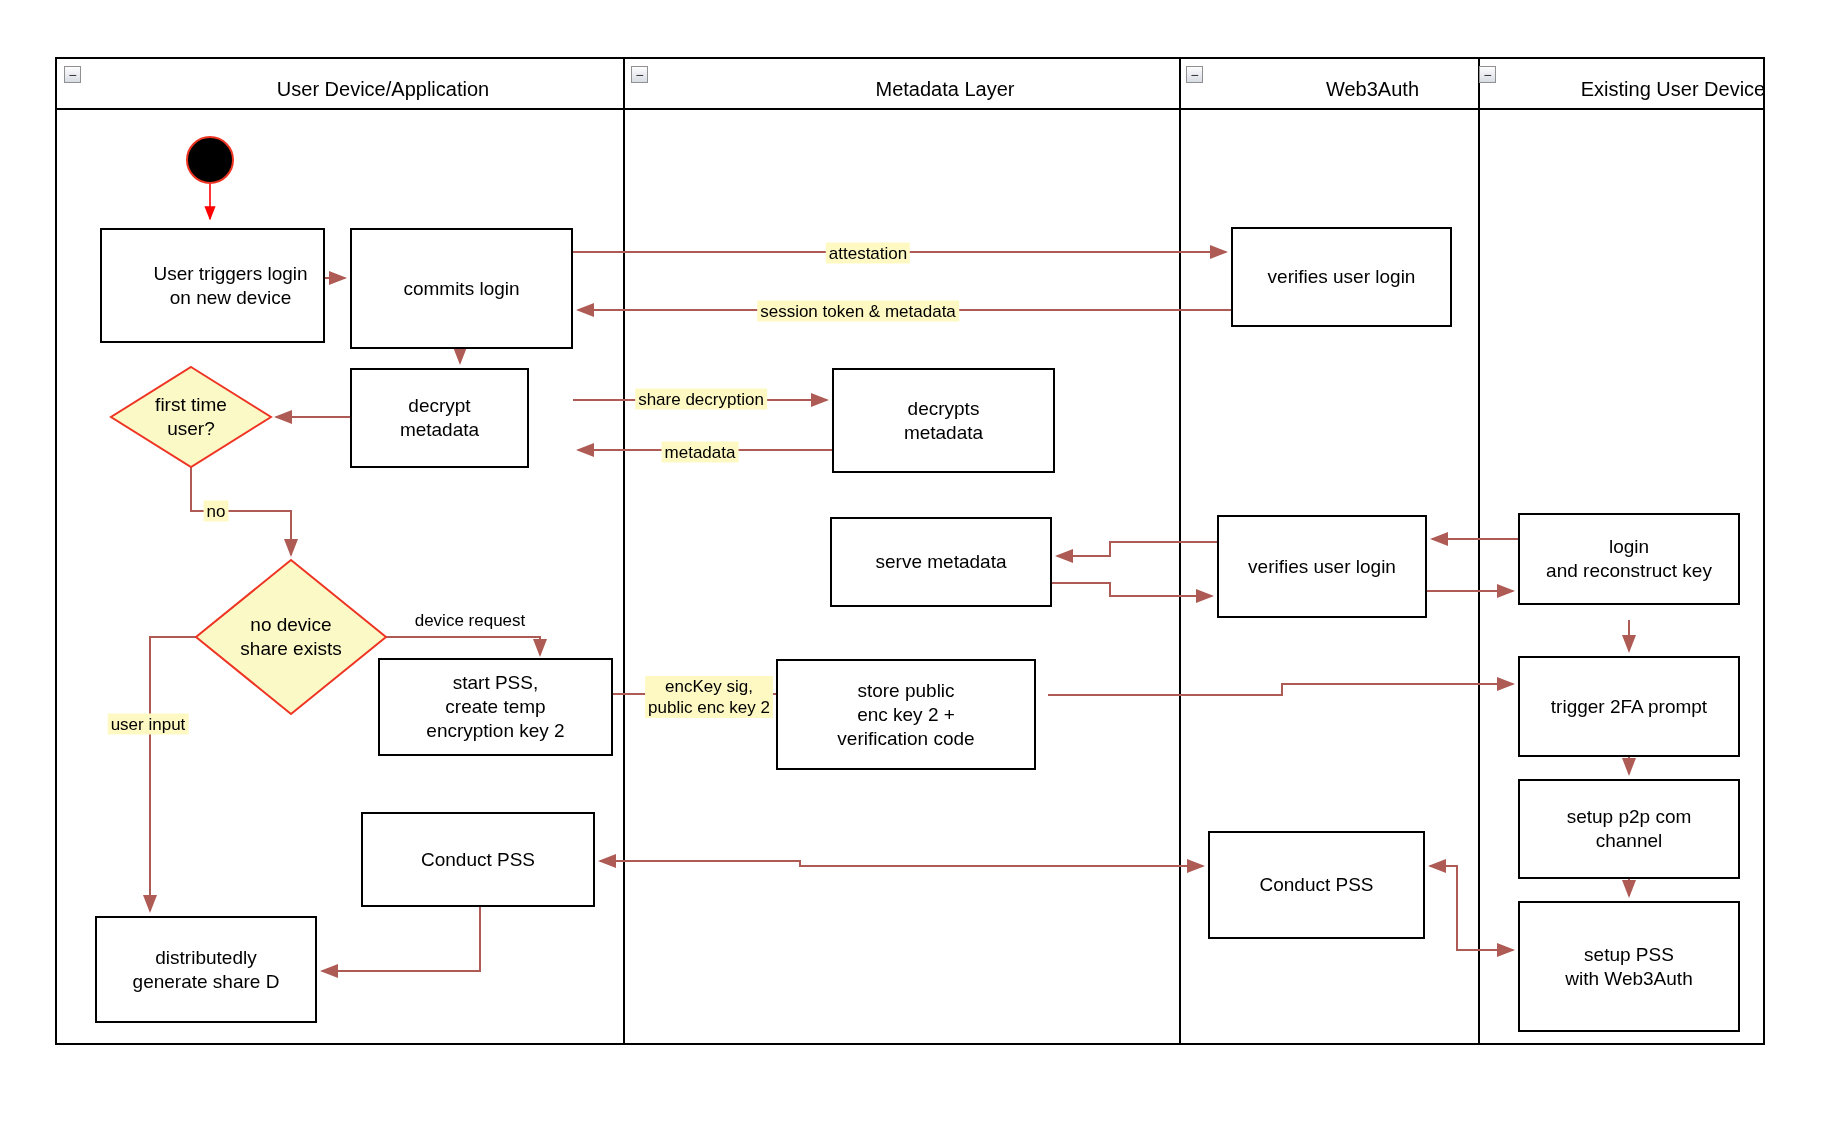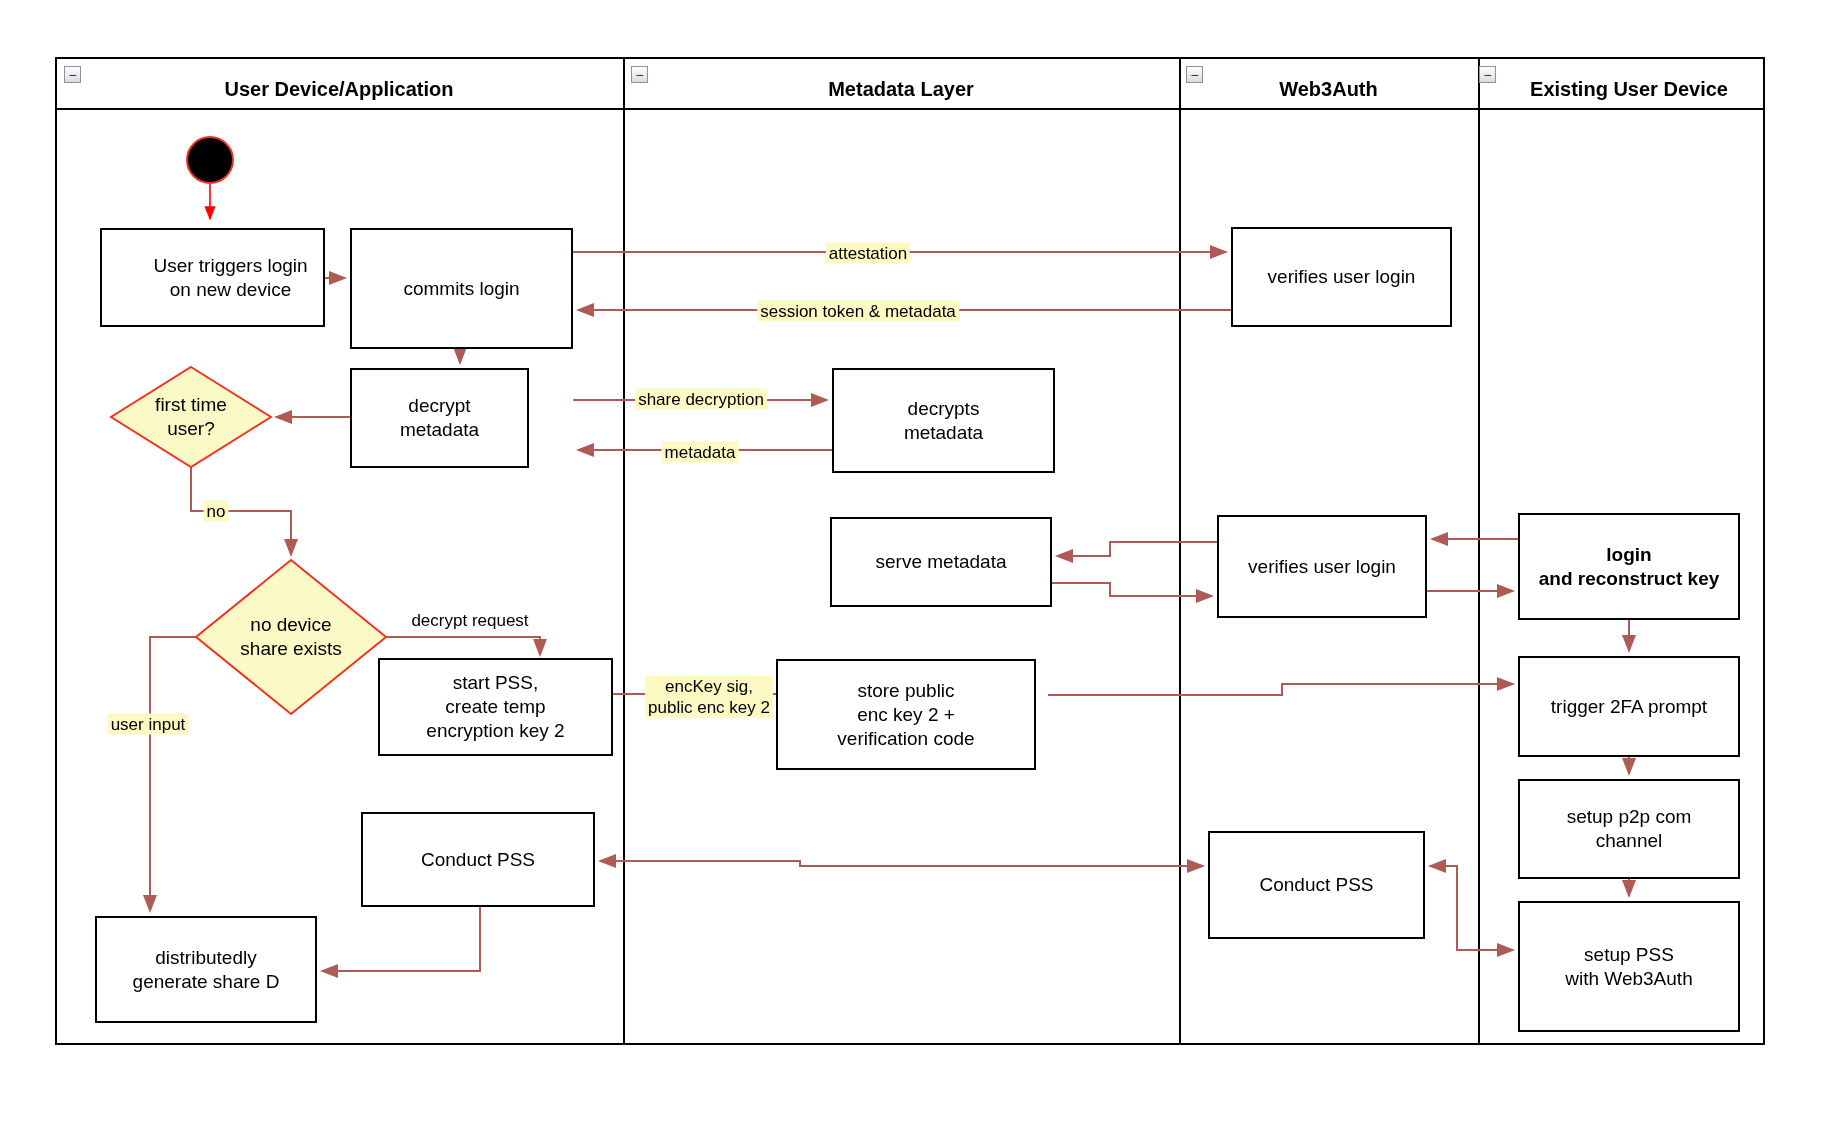--- a/index.html
+++ b/index.html
@@ -4,21 +4,21 @@
 <style>
   html,body{margin:0;padding:0;background:#ffffff;}
   body{width:1822px;height:1132px;position:relative;font-family:"Liberation Sans",sans-serif;color:#000;}
   #canvas{position:absolute;left:0;top:0;width:1822px;height:1132px;}
 
   
   .frame{position:absolute;left:55px;top:57px;width:1710px;height:988px;border:2px solid #000;box-sizing:border-box;background:#fff;z-index:1;}
   .header-row{position:absolute;left:55px;top:57px;width:1710px;height:53px;border-bottom:2px solid #000;box-sizing:border-box;z-index:1;}
   .vdiv{position:absolute;top:57px;height:988px;width:2px;background:#000;z-index:1;}
   .lane-header{position:absolute;top:59px;height:60px;display:flex;align-items:center;justify-content:center;
-    font-size:20px;font-weight:bold;z-index:3;}
+    font-size:20px;font-weight:normal;z-index:3;margin-left:44px;}
   .collapse{position:absolute;width:17px;height:17px;box-sizing:border-box;border:1px solid #909090;
     background:linear-gradient(#fdfdfd,#d8dce4);display:flex;align-items:center;justify-content:center;
     font-size:14px;line-height:14px;color:#333;z-index:4;cursor:pointer;}
 
   
   svg.wires{position:absolute;left:0;top:0;width:1822px;height:1132px;z-index:2;}
   .edge{stroke:#AE5B55;stroke-width:2;fill:none;}
   .start-edge{stroke:#FF0000;stroke-width:1.6;fill:none;}
 
   
@@ -85,31 +85,31 @@
     <path class="edge" d="M 1629 757 V 774" marker-end="url(#ab)"></path>
     <path class="edge" d="M 1629 879 V 896" marker-end="url(#ab)"></path>
     <path class="edge" d="M 600 861 H 800 V 866 H 1203" marker-start="url(#ab)" marker-end="url(#ab)"></path>
     <path class="edge" d="M 1430 866 H 1457 V 950 H 1513" marker-start="url(#ab)" marker-end="url(#ab)"></path>
     <path class="edge" d="M 480 907 V 971 H 322" marker-end="url(#ab)"></path>
 
     <polygon points="191,367 271,417 191,467 111,417" fill="#FBF9C6" stroke="#EE3524" stroke-width="2"></polygon>
     <polygon points="291,560 386,637 291,714 196,637" fill="#FBF9C6" stroke="#EE3524" stroke-width="2"></polygon>
   </svg>
 
-  <div class="node" style="left:100px;top:228px;width:225px;height:99px;padding-left:36px;">User triggers login
+  <div class="node" style="left:100px;top:228px;width:225px;height:115px;padding-left:36px;">User triggers login
 on new device</div>
   <div class="node" style="left:350px;top:228px;width:223px;height:121px;">commits login</div>
   <div class="node" style="left:1231px;top:227px;width:221px;height:100px;">verifies user login</div>
   <div class="node" style="left:350px;top:368px;width:179px;height:100px;">decrypt
 metadata</div>
   <div class="node" style="left:832px;top:368px;width:223px;height:105px;">decrypts
 metadata</div>
   <div class="node" style="left:830px;top:517px;width:222px;height:90px;">serve metadata</div>
   <div class="node" style="left:1217px;top:515px;width:210px;height:103px;">verifies user login</div>
-  <div class="node" style="left:1518px;top:513px;width:222px;height:107px;font-weight:bold;">login
+  <div class="node" style="left:1518px;top:513px;width:222px;height:92px;">login
 and reconstruct key</div>
   <div class="node" style="left:378px;top:658px;width:235px;height:98px;">start PSS,
 create temp
 encryption key 2</div>
   <div class="node" style="left:776px;top:659px;width:260px;height:111px;">store public
 enc key 2 +
 verification code</div>
   <div class="node" style="left:361px;top:812px;width:234px;height:95px;">Conduct PSS</div>
   <div class="node" style="left:95px;top:916px;width:222px;height:107px;">distributedly
 generate share D</div>
@@ -123,18 +123,18 @@
   <div class="diamond-label" style="left:191px;top:417px;">first time
 user?</div>
   <div class="diamond-label" style="left:291px;top:637px;">no device
 share exists</div>
 
   <div class="edge-label" style="left:868px;top:253px;">attestation</div>
   <div class="edge-label" style="left:858px;top:311px;">session token &amp; metadata</div>
   <div class="edge-label" style="left:701px;top:399px;">share decryption</div>
   <div class="edge-label" style="left:700px;top:452px;">metadata</div>
   <div class="edge-label" style="left:216px;top:511px;">no</div>
-  <div class="edge-label no-bg" style="left:470px;top:620px;">decrypt request</div>
+  <div class="edge-label no-bg" style="left:470px;top:620px;">device request</div>
   <div class="edge-label" style="left:148px;top:724px;">user input</div>
   <div class="edge-label" style="left:709px;top:697px;">encKey sig,
 public enc key 2</div>
 
 </div>
 
 </body></html>

